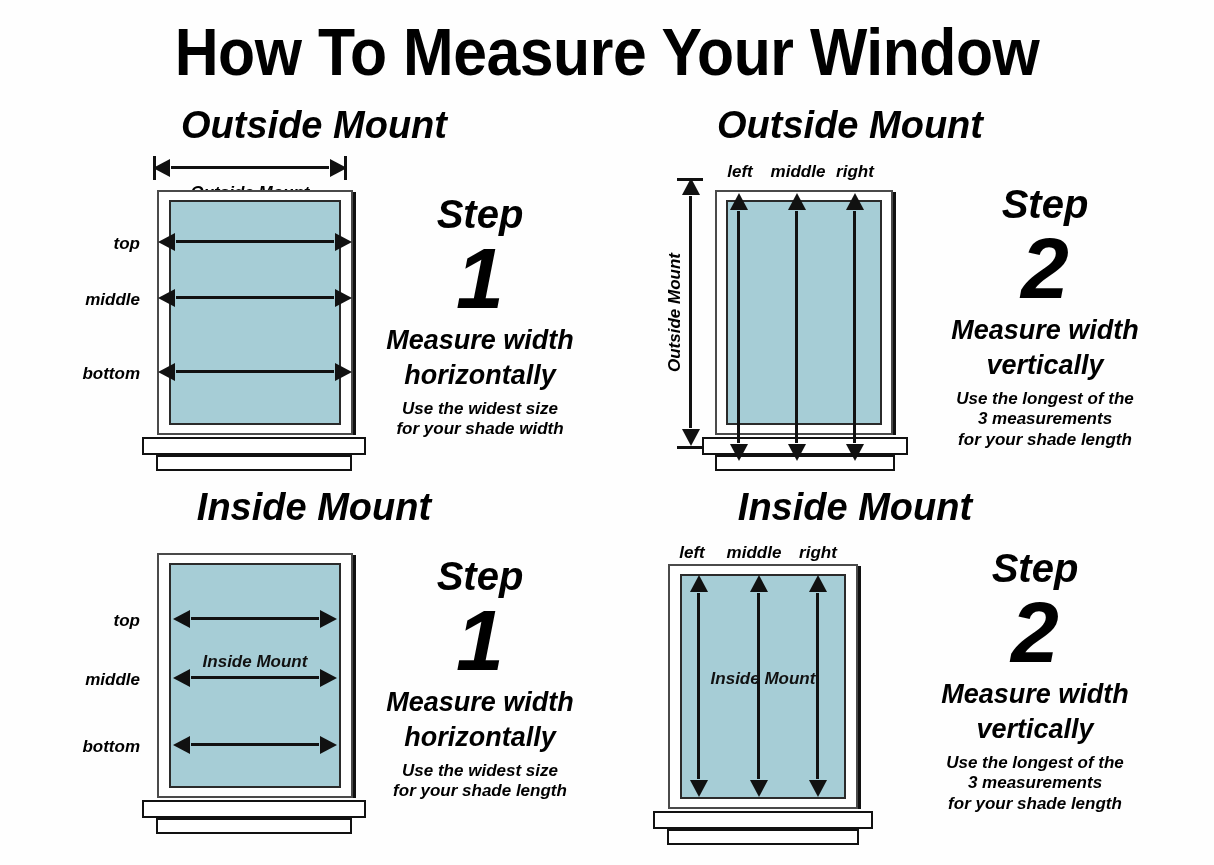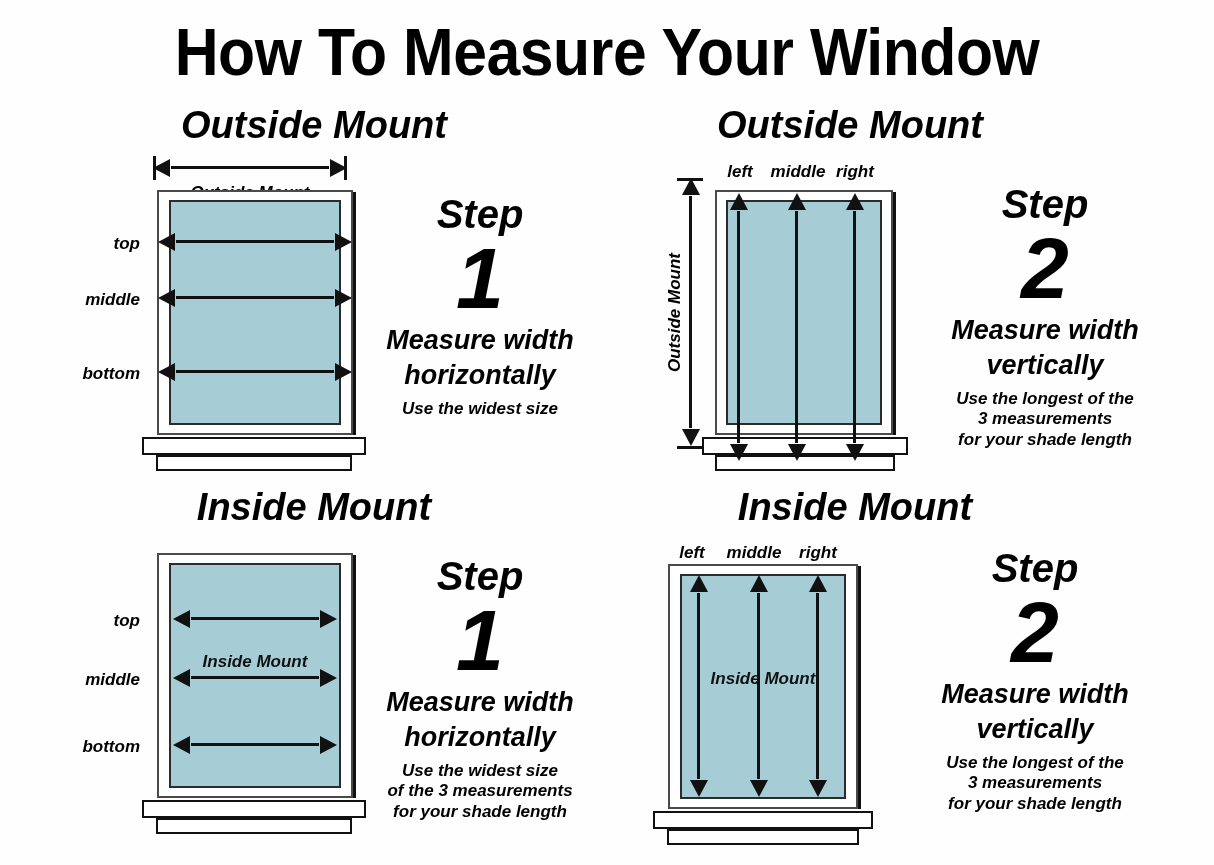--- a/index.html
+++ b/index.html
@@ -258,20 +258,21 @@
       <div class="row-label" style="left:20px; top:185px; width:100px;">middle</div>
       <div class="row-label" style="left:20px; top:259px; width:100px;">bottom</div>
     </div>
 
     <div class="step-block" style="left:345px; top:88px;">
       <div class="step-word">Step</div>
       <div class="step-number">1</div>
       <div class="step-main">Measure width</div>
       <div class="step-main">horizontally</div>
       <div class="step-sub">Use the widest size</div>
+      <div class="step-sub" style="margin-top:1px;">for your shade width</div>
     </div>
   </div>
 
   <div class="panel panel-tr">
     <div class="panel-heading" style="text-indent:-120px;">Outside Mount</div>
 
     <div class="window-fig">
 
       <div class="col-label" style="left:90px; top:57px; width:60px;">left</div>
       <div class="col-label" style="left:143px; top:57px; width:70px;">middle</div>
@@ -327,21 +328,20 @@
       <div class="row-label" style="left:20px; top:183px; width:100px;">middle</div>
       <div class="row-label" style="left:20px; top:250px; width:100px;">bottom</div>
     </div>
 
     <div class="step-block" style="left:345px; top:68px;">
       <div class="step-word">Step</div>
       <div class="step-number">1</div>
       <div class="step-main">Measure width</div>
       <div class="step-main">horizontally</div>
       <div class="step-sub">Use the widest size</div>
-      <div class="step-sub" style="margin-top:1px;">of the 3 measurements</div>
       <div class="step-sub" style="margin-top:1px;">for your shade length</div>
     </div>
   </div>
 
   <div class="panel panel-br">
     <div class="panel-heading" style="text-indent:-110px;">Inside Mount</div>
 
     <div class="window-fig">
 
       <div class="col-label" style="left:42px; top:56px; width:60px;">left</div>

